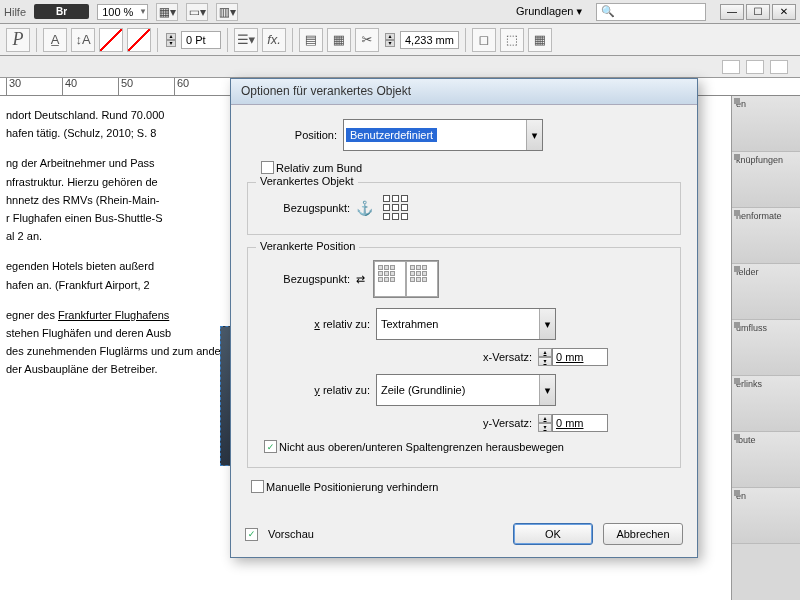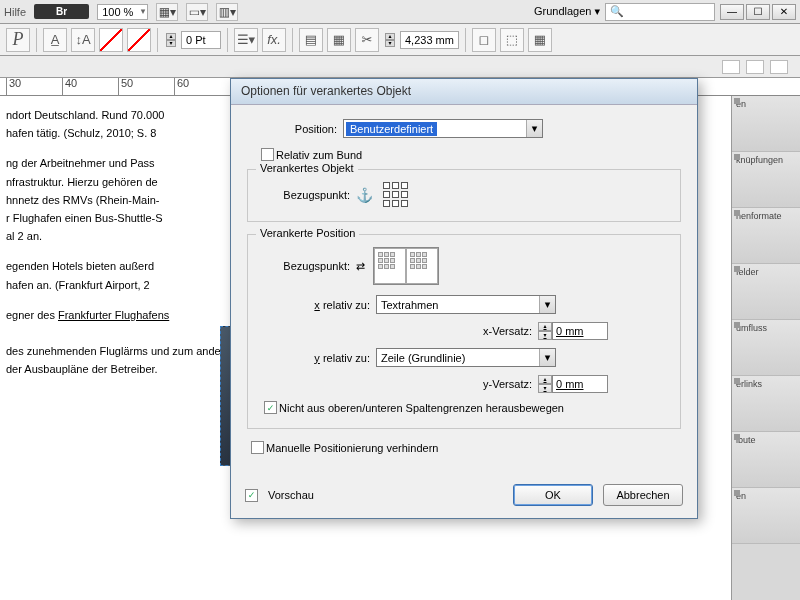--- a/index.html
+++ b/index.html
@@ -4,21 +4,21 @@
 <style>
 * { margin: 0; padding: 0; box-sizing: border-box; font-family: Tahoma, Arial, sans-serif; font-size: 11px; }
 body { background: #d4d4d4; width: 800px; height: 600px; overflow: hidden; position: relative; }
 
 .topbar { height: 24px; background: #e8e8e8; border-bottom: 1px solid #999; display: flex; align-items: center; padding: 0 4px; gap: 8px; }
 .topbar .help-link { color: #555; cursor: pointer; }
 .topbar .br-badge { background: #333; color: #fff; padding: 2px 22px; border-radius: 2px; font-weight: bold; font-size: 10px; }
 .topbar .combo { background: #fff; border: 1px solid #aaa; padding: 1px 14px 1px 4px; position: relative; min-width: 50px; }
 .topbar .combo::after { content: '▾'; position: absolute; right: 2px; top: 1px; color: #666; font-size: 9px; }
 .topbar .tool-icon { width: 22px; height: 18px; border: 1px solid #bbb; background: #f4f4f4; display: flex; align-items: center; justify-content: center; font-size: 12px; color: #444; }
-.topbar .right-area { margin-left: auto; display: flex; align-items: center; gap: 5px; }
+.topbar .right-area { margin-left: auto; display: flex; align-items: center; gap: 14px; }
 .topbar .search-box { background: #fff; border: 1px solid #aaa; width: 110px; height: 18px; padding: 0 4px; display: flex; align-items: center; }
 .win-btns { display: flex; gap: 2px; }
 .win-btns div { width: 24px; height: 16px; background: linear-gradient(#f8f8f8,#ddd); border: 1px solid #999; display: flex; align-items: center; justify-content: center; font-size: 10px; }
 
 .optbar { height: 32px; background: #f0f0f0; border-bottom: 1px solid #999; display: flex; align-items: center; padding: 0 6px; gap: 4px; }
 .optbar .glyph { width: 24px; height: 24px; border: 1px solid #bbb; background: #f8f8f8; display: flex; align-items: center; justify-content: center; font-size: 13px; color: #555; }
 .optbar .red-diag { background: linear-gradient(135deg, #fff 46%, red 46%, red 54%, #fff 54%); }
 .optbar .vsep { width: 1px; height: 24px; background: #bbb; margin: 0 2px; }
 .optbar .num-field { background: #fff; border: 1px solid #aaa; padding: 2px 4px; min-width: 40px; display: flex; align-items: center; }
 .optbar .stepper { width: 10px; display: flex; flex-direction: column; margin-left: 2px; margin-right: 1px; }
@@ -40,21 +40,21 @@
 .panels .tab { height: 56px; border-bottom: 1px solid #bbb; background: linear-gradient(#e4e4e4,#d0d0d0); padding: 3px 4px; font-size: 9px; color: #444; position: relative; overflow: hidden; }
 .panels .tab::before { content: ''; position: absolute; left: 2px; top: 2px; width: 6px; height: 6px; background: #999; }
 
 
 .dialog { position: absolute; left: 230px; top: 78px; width: 468px; background: #f0f0f0; border: 1px solid #5a7a9a; box-shadow: 4px 4px 12px rgba(0,0,0,0.3); }
 .dialog-title { height: 26px; background: linear-gradient(#e8f0f8,#c8d8e8); border-bottom: 1px solid #aab; padding: 5px 10px; color: #333; font-size: 12px; }
 .dialog-body { padding: 14px 16px; }
 
 .row { display: flex; align-items: center; margin-bottom: 10px; }
 .label-r { width: 90px; text-align: right; color: #000; margin-right: 6px; }
-.select-box { background: #fff; border: 1px solid #7a7a7a; height: 19px; display: flex; align-items: center; padding: 0 4px; position: relative; flex: 1; max-width: 200px; }
+.select-box { background: #fff; border: 1px solid #7a7a7a; height: 32px; display: flex; align-items: center; padding: 0 4px; position: relative; flex: 1; max-width: 200px; }
 .select-box .arrow-btn { position: absolute; right: 0; top: 0; width: 16px; height: 100%; border-left: 1px solid #aaa; background: linear-gradient(#f0f0f0,#d8d8d8); display: flex; align-items: center; justify-content: center; }
 .select-box.highlighted span:first-child { background: #2869d6; color: #fff; padding: 1px 4px; margin: -1px -2px; }
 
 .checkbox-row { display: flex; align-items: center; gap: 2px; margin-bottom: 8px; margin-left: 14px; }
 .checkbox { width: 13px; height: 13px; background: #fff; border: 1px solid #888; display: flex; align-items: center; justify-content: center; font-size: 9px; color: #2a5; }
 
 .fieldset { border: 1px solid #c8c8c8; padding: 12px 12px 14px; margin-bottom: 12px; position: relative; }
 .fieldset .legend { position: absolute; top: -8px; left: 8px; background: #f0f0f0; padding: 0 4px; color: #000; }
 
 .proxy-grid { display: inline-grid; grid-template: repeat(3, 7px) / repeat(3, 7px); gap: 2px; vertical-align: middle; }
@@ -152,21 +152,21 @@
     <div class="tick" style="left: 398px;">100</div>
     <div class="tick" style="left: 454px;">110</div>
     <div class="tick" style="left: 510px;">120</div>
   </div>
 
 <div class="workspace">
   <div class="doc-area">
     <p><span>ndort Deutschland. Rund 70.000</span><br><span>hafen tätig. (Schulz, 2010; S. 8</span></p>
     <p><span>ng der Arbeitnehmer und Pass</span><br><span>nfrastruktur. Hierzu gehören de</span><br><span>hnnetz des RMVs (Rhein-Main-</span><br><span>r Flughafen einen Bus-Shuttle-S</span><br><span>al 2 an.</span></p>
     <p><span>egenden Hotels bieten außerd</span><br><span>hafen an. (Frankfurt Airport, 2</span></p>
-    <p><span>egner des </span><u>Frankfurter Flughafens</u><br><br><span>des zunehmenden Fluglärms und zum anderen wegen immer weiter</span><br><span>der Ausbaupläne der Betreiber.</span></p>
+    <p><span>egner des </span><u>Frankfurter Flughafens</u><br><span> stehen Flughäfen und deren Ausb</span><br><span>des zunehmenden Fluglärms und zum anderen wegen immer weiter</span><br><span>der Ausbaupläne der Betreiber.</span></p>
     <div class="anchored-img"></div>
   </div>
   <div class="panels" id="panels">
       <div class="tab">en</div>
       <div class="tab">knüpfungen</div>
       <div class="tab">henformate</div>
       <div class="tab">felder</div>
       <div class="tab">umfluss</div>
       <div class="tab">erlinks</div>
       <div class="tab">ibute</div>

